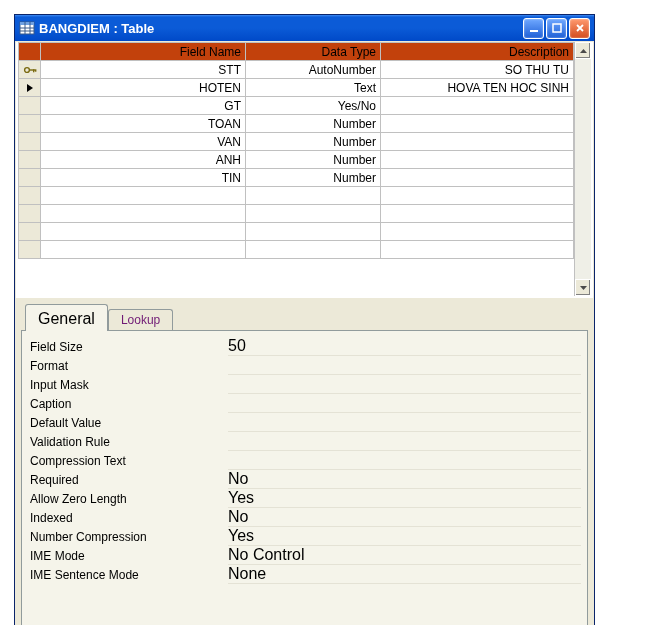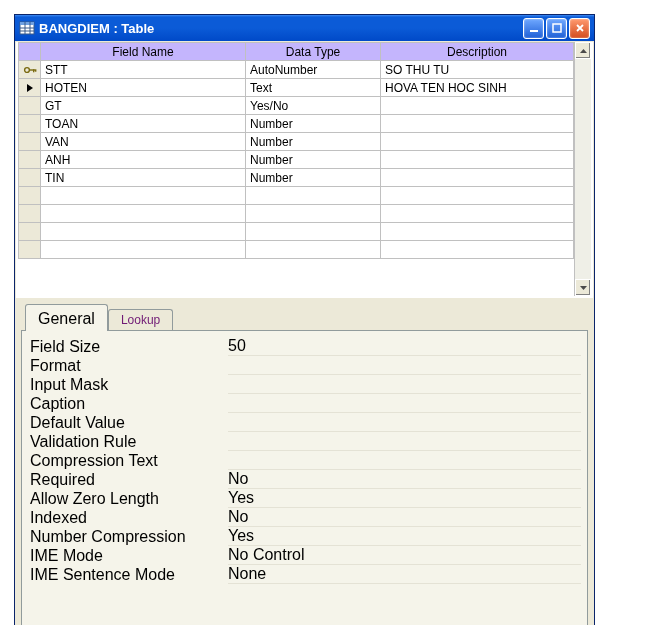--- a/index.html
+++ b/index.html
@@ -72,28 +72,28 @@
   table.grid {
     border-collapse: collapse;
     width: 100%;
     table-layout: fixed;
   }
   table.grid th, table.grid td {
     border: 1px solid #c0c0c0;
     padding: 1px 4px;
     height: 18px;
     font-size: 12px;
-    text-align: left;
+    text-align: right;
     white-space: nowrap;
     overflow: hidden;
   }
   table.grid th {
-    background: #c4b5fd;
+    background: #c2410c;
     font-weight: normal;
-    text-align: center;
+    text-align: right;
   }
   col.sel { width: 22px; }
   col.fn { width: 205px; }
   col.dt { width: 135px; }
   col.desc { width: auto; }
   td.rowsel {
     background: #ece9d8;
     text-align: center;
     padding: 0;
   }
@@ -171,21 +171,21 @@
     padding: 6px 6px;
     flex: 1;
   }
   .proprow {
     display: flex;
     align-items: center;
     height: 19px;
   }
   .proplabel {
     width: 200px;
-    font-size: 16px;
+    font-size: 12px;
     padding-left: 2px;
   }
   .propval {
     flex: 1;
     font-size: 16px;
     background: #f5f4ea;
     border-bottom: 1px solid #e4e2d5;
     height: 100%;
     display:flex; align-items:center;
   }

